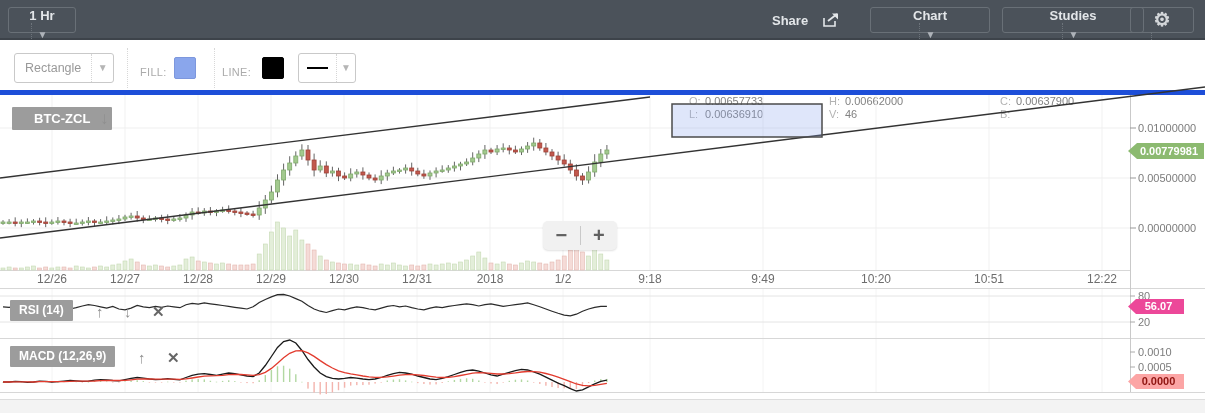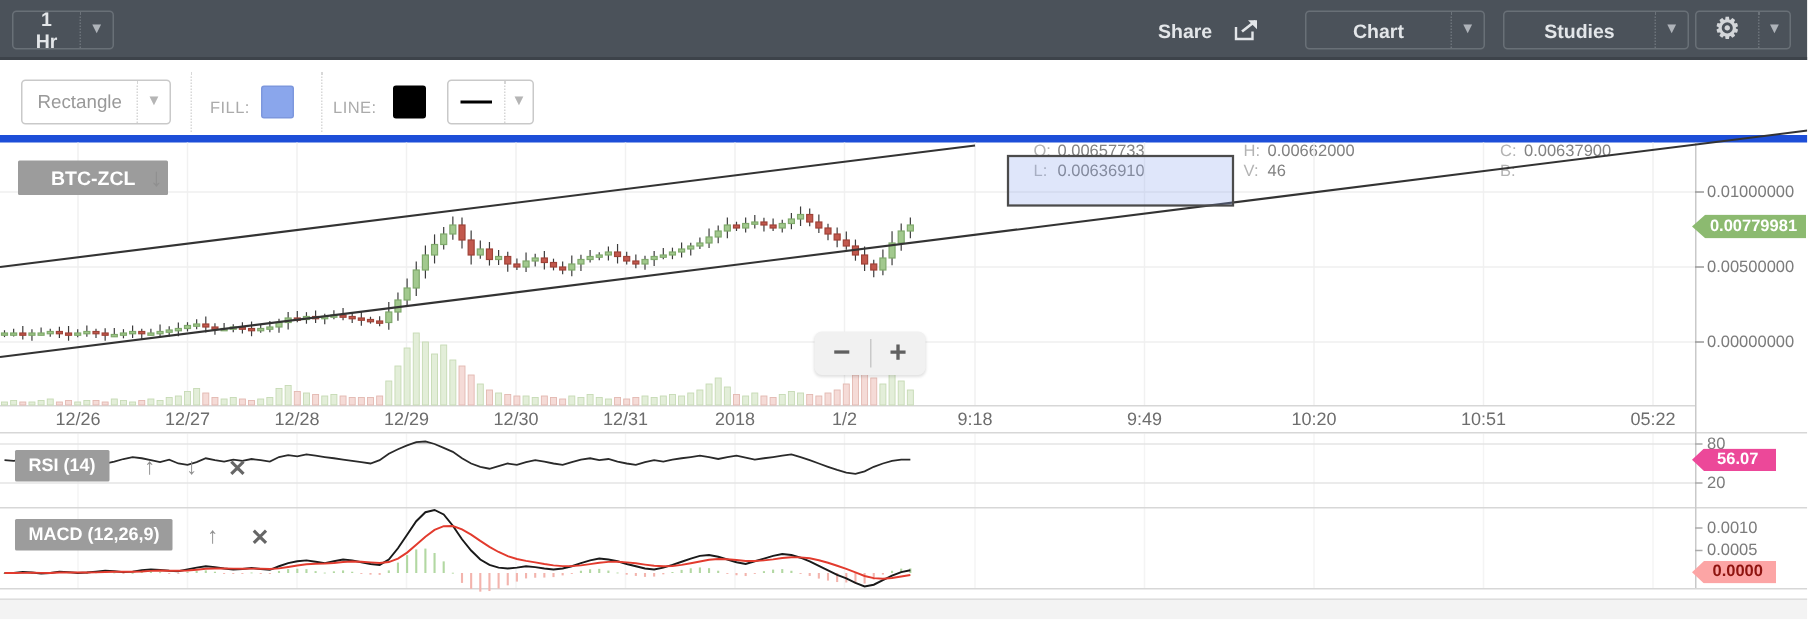--- a/index.html
+++ b/index.html
@@ -1,21 +1,21 @@
 <!DOCTYPE html>
 <html><head>
 <meta charset="utf-8">
 <style>
   html,body{margin:0;padding:0;background:#fff;}
   *{box-sizing:border-box;}
   .stage{position:relative;width:1205px;height:413px;font-family:"Liberation Sans",sans-serif;overflow:hidden;background:#fff;}
 
   
   .topbar{position:absolute;left:0;top:0;width:1205px;height:40px;background:#4b525a;border-bottom:2px solid #3d434a;z-index:2;}
-  .tb-btn{position:absolute;top:7px;height:26px;border:1px solid #69707 7;border:1px solid #697077;border-radius:3px;display:flex;align-items:center;color:#e3e6e9;font-size:13px;font-weight:bold;}
+  .tb-btn{position:absolute;top:7px;height:26px;border:1px solid #69707 7;border:1px solid #697077;border-radius:3px;display:flex;align-items:center;color:#e3e6e9;font-size:13px;font-weight:bold;flex-direction:column;}
   .tb-btn .lbl{padding:0 12px;flex:1;text-align:center;}
   .tb-btn .chev{width:22px;text-align:center;color:#aeb3b9;font-size:10px;border-left:1px dotted #6c737a;line-height:24px;height:24px;}
   .share-wrap{position:absolute;left:772px;top:7px;height:26px;display:flex;align-items:center;color:#e3e6e9;font-size:13px;font-weight:bold;}
   .gear-glyph{font-size:19px;color:#d3d6d9;line-height:24px;}
 
   
   .drawbar{position:absolute;left:0;top:40px;width:1205px;height:55px;background:#ffffff;border-bottom:5px solid #1d4ed8;z-index:2;}
   .select{position:absolute;top:13px;height:30px;border:1px solid #c9c9c9;border-radius:3px;display:flex;align-items:center;color:#999;font-size:12.5px;background:#fff;}
   .select .lbl{padding:0 10px;flex:1;}
   .select .chev{width:22px;text-align:center;color:#b5b5b5;font-size:10px;border-left:1px dotted #d6d6d6;line-height:28px;height:28px;}
@@ -64,21 +64,21 @@
             <path d="M2 6v8h11v-5" fill="none" stroke="#e3e6e9" stroke-width="1.6"></path>
             <path d="M6 9 L15 2" fill="none" stroke="#e3e6e9" stroke-width="1.8"></path>
             <path d="M10 1.5h6v6z" fill="#e3e6e9"></path>
           </svg>
       </span>
     </div>
     <div class="tb-btn" style="left:870px;width:120px;">
       <span class="lbl">Chart</span>
       <span class="chev">▼</span>
     </div>
-    <div class="tb-btn" style="left:1002px;width:124px;justify-content:flex-end;">
+    <div class="tb-btn" style="left:1002px;width:142px;">
       <span class="lbl">Studies</span>
       <span class="chev">▼</span>
     </div>
     <div class="tb-btn" style="left:1130px;width:64px;">
       <span class="lbl gear-glyph">⚙</span>
       <span class="chev">▼</span>
     </div>
   </div>
 
   <div class="drawbar">
@@ -586,21 +586,21 @@
       <div class="xlab" style="left: 198px;">12/28</div>
       <div class="xlab" style="left: 271px;">12/29</div>
       <div class="xlab" style="left: 344px;">12/30</div>
       <div class="xlab" style="left: 417px;">12/31</div>
       <div class="xlab" style="left: 490px;">2018</div>
       <div class="xlab" style="left: 563px;">1/2</div>
       <div class="xlab" style="left: 650px;">9:18</div>
       <div class="xlab" style="left: 763px;">9:49</div>
       <div class="xlab" style="left: 876px;">10:20</div>
       <div class="xlab" style="left: 989px;">10:51</div>
-      <div class="xlab" style="left: 1102px;">05:22</div>
+      <div class="xlab" style="left: 1102px;">12:22</div>
     </div>
   <div id="ylabels">
       <div class="axis-lbl" style="top: 121px;">0.01000000</div>
       <div class="axis-lbl" style="top: 171px;">0.00500000</div>
       <div class="axis-lbl" style="top: 221px;">0.00000000</div>
     </div>
 
   <div class="ov study-badge" style="left:10px;top:300px;">RSI (14)</div>
   <div class="ctl-icon" style="left:96px;top:303px;">↑</div>
   <div class="ctl-icon" style="left:124px;top:303px;">↓</div>

